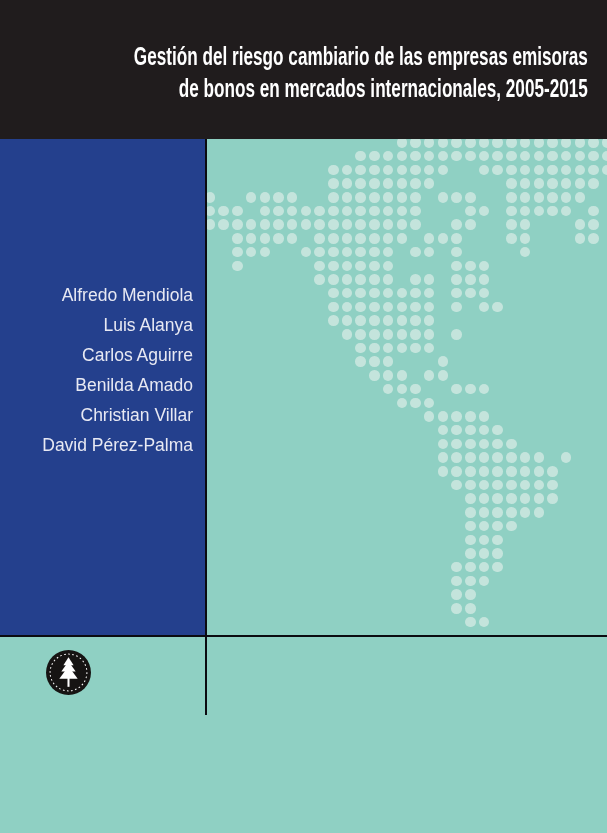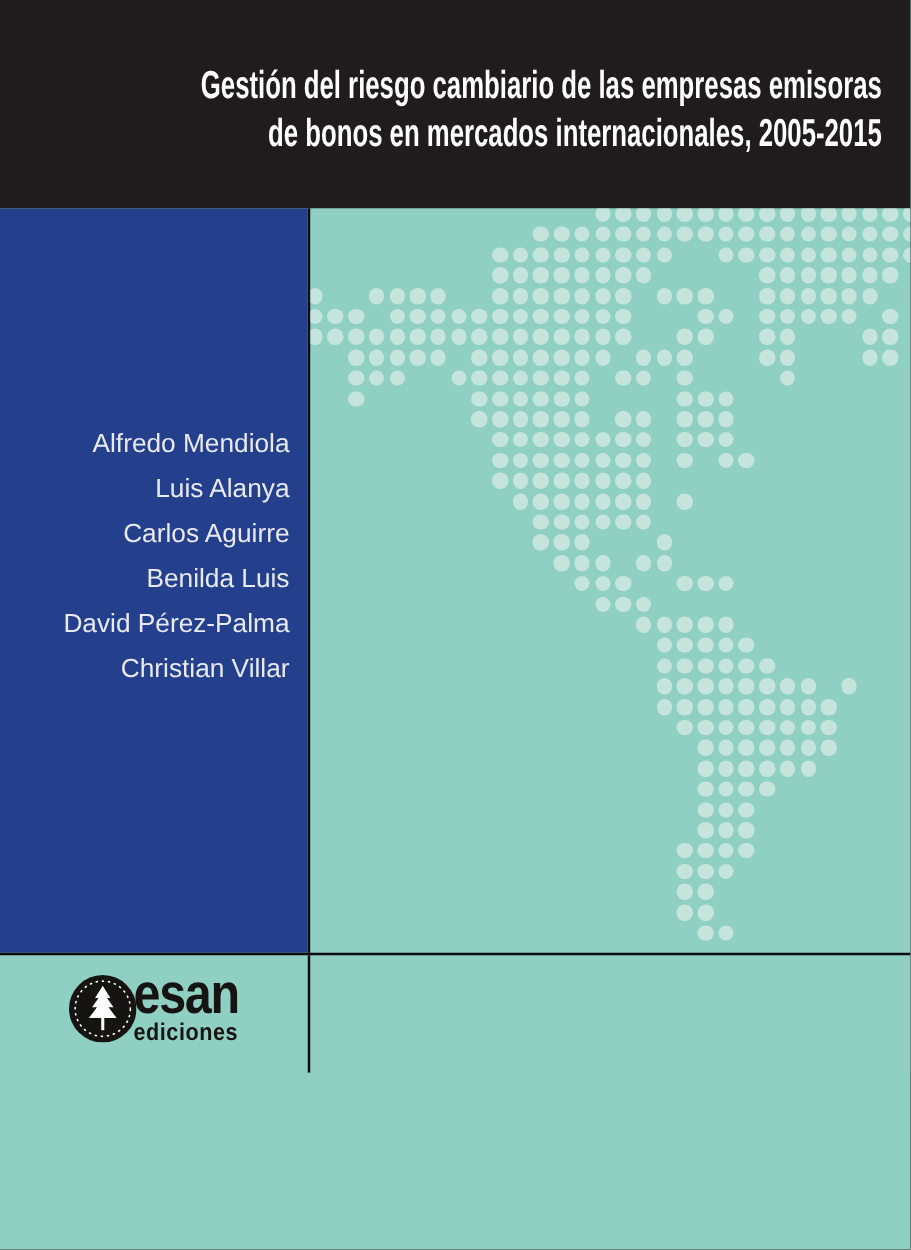--- a/index.html
+++ b/index.html
@@ -78,23 +78,23 @@
       <div>de bonos en mercados internacionales, 2005-2015</div>
     </div>
   </div>
 
   <div class="main-row">
     <div class="authors-col">
       <div class="authors">
         <div>Alfredo Mendiola</div>
         <div>Luis Alanya</div>
         <div>Carlos Aguirre</div>
-        <div>Benilda Luis</div>
+        <div>Benilda Amado</div>
+        <div>Christian Villar</div>
         <div>David Pérez-Palma</div>
-        <div>Christian Villar</div>
       </div>
     </div>
     <div class="vdiv"></div>
     <div class="map-area">
       <div id="map-dots">
           <div class="map-dot" style="left: 189.5px; top: -1.8px;"></div>
           <div class="map-dot" style="left: 203.2px; top: -1.8px;"></div>
           <div class="map-dot" style="left: 216.9px; top: -1.8px;"></div>
           <div class="map-dot" style="left: 230.6px; top: -1.8px;"></div>
           <div class="map-dot" style="left: 244.3px; top: -1.8px;"></div>
@@ -433,22 +433,18 @@
       <svg class="seal" viewBox="0 0 44 44">
         <circle cx="22" cy="22" r="22" fill="#161413"></circle>
         <circle cx="22" cy="22" r="18" fill="none" stroke="#ffffff" stroke-width="1" stroke-dasharray="1.6 2.4"></circle>
         <g fill="#ffffff">
           <polygon points="22,7 17,15 27,15"></polygon>
           <polygon points="22,11 15,21 29,21"></polygon>
           <polygon points="22,16 13,28 31,28"></polygon>
           <rect x="21" y="27" width="2" height="9"></rect>
         </g>
       </svg>
-      <div class="pub">
-        <div class="pub-word">esan</div>
-        <div class="pub-imprint">ediciones</div>
-      </div>
     </div>
     <div class="vdiv"></div>
     <div class="footer-right"></div>
   </div>
 
 </div>
 
 </body></html>

